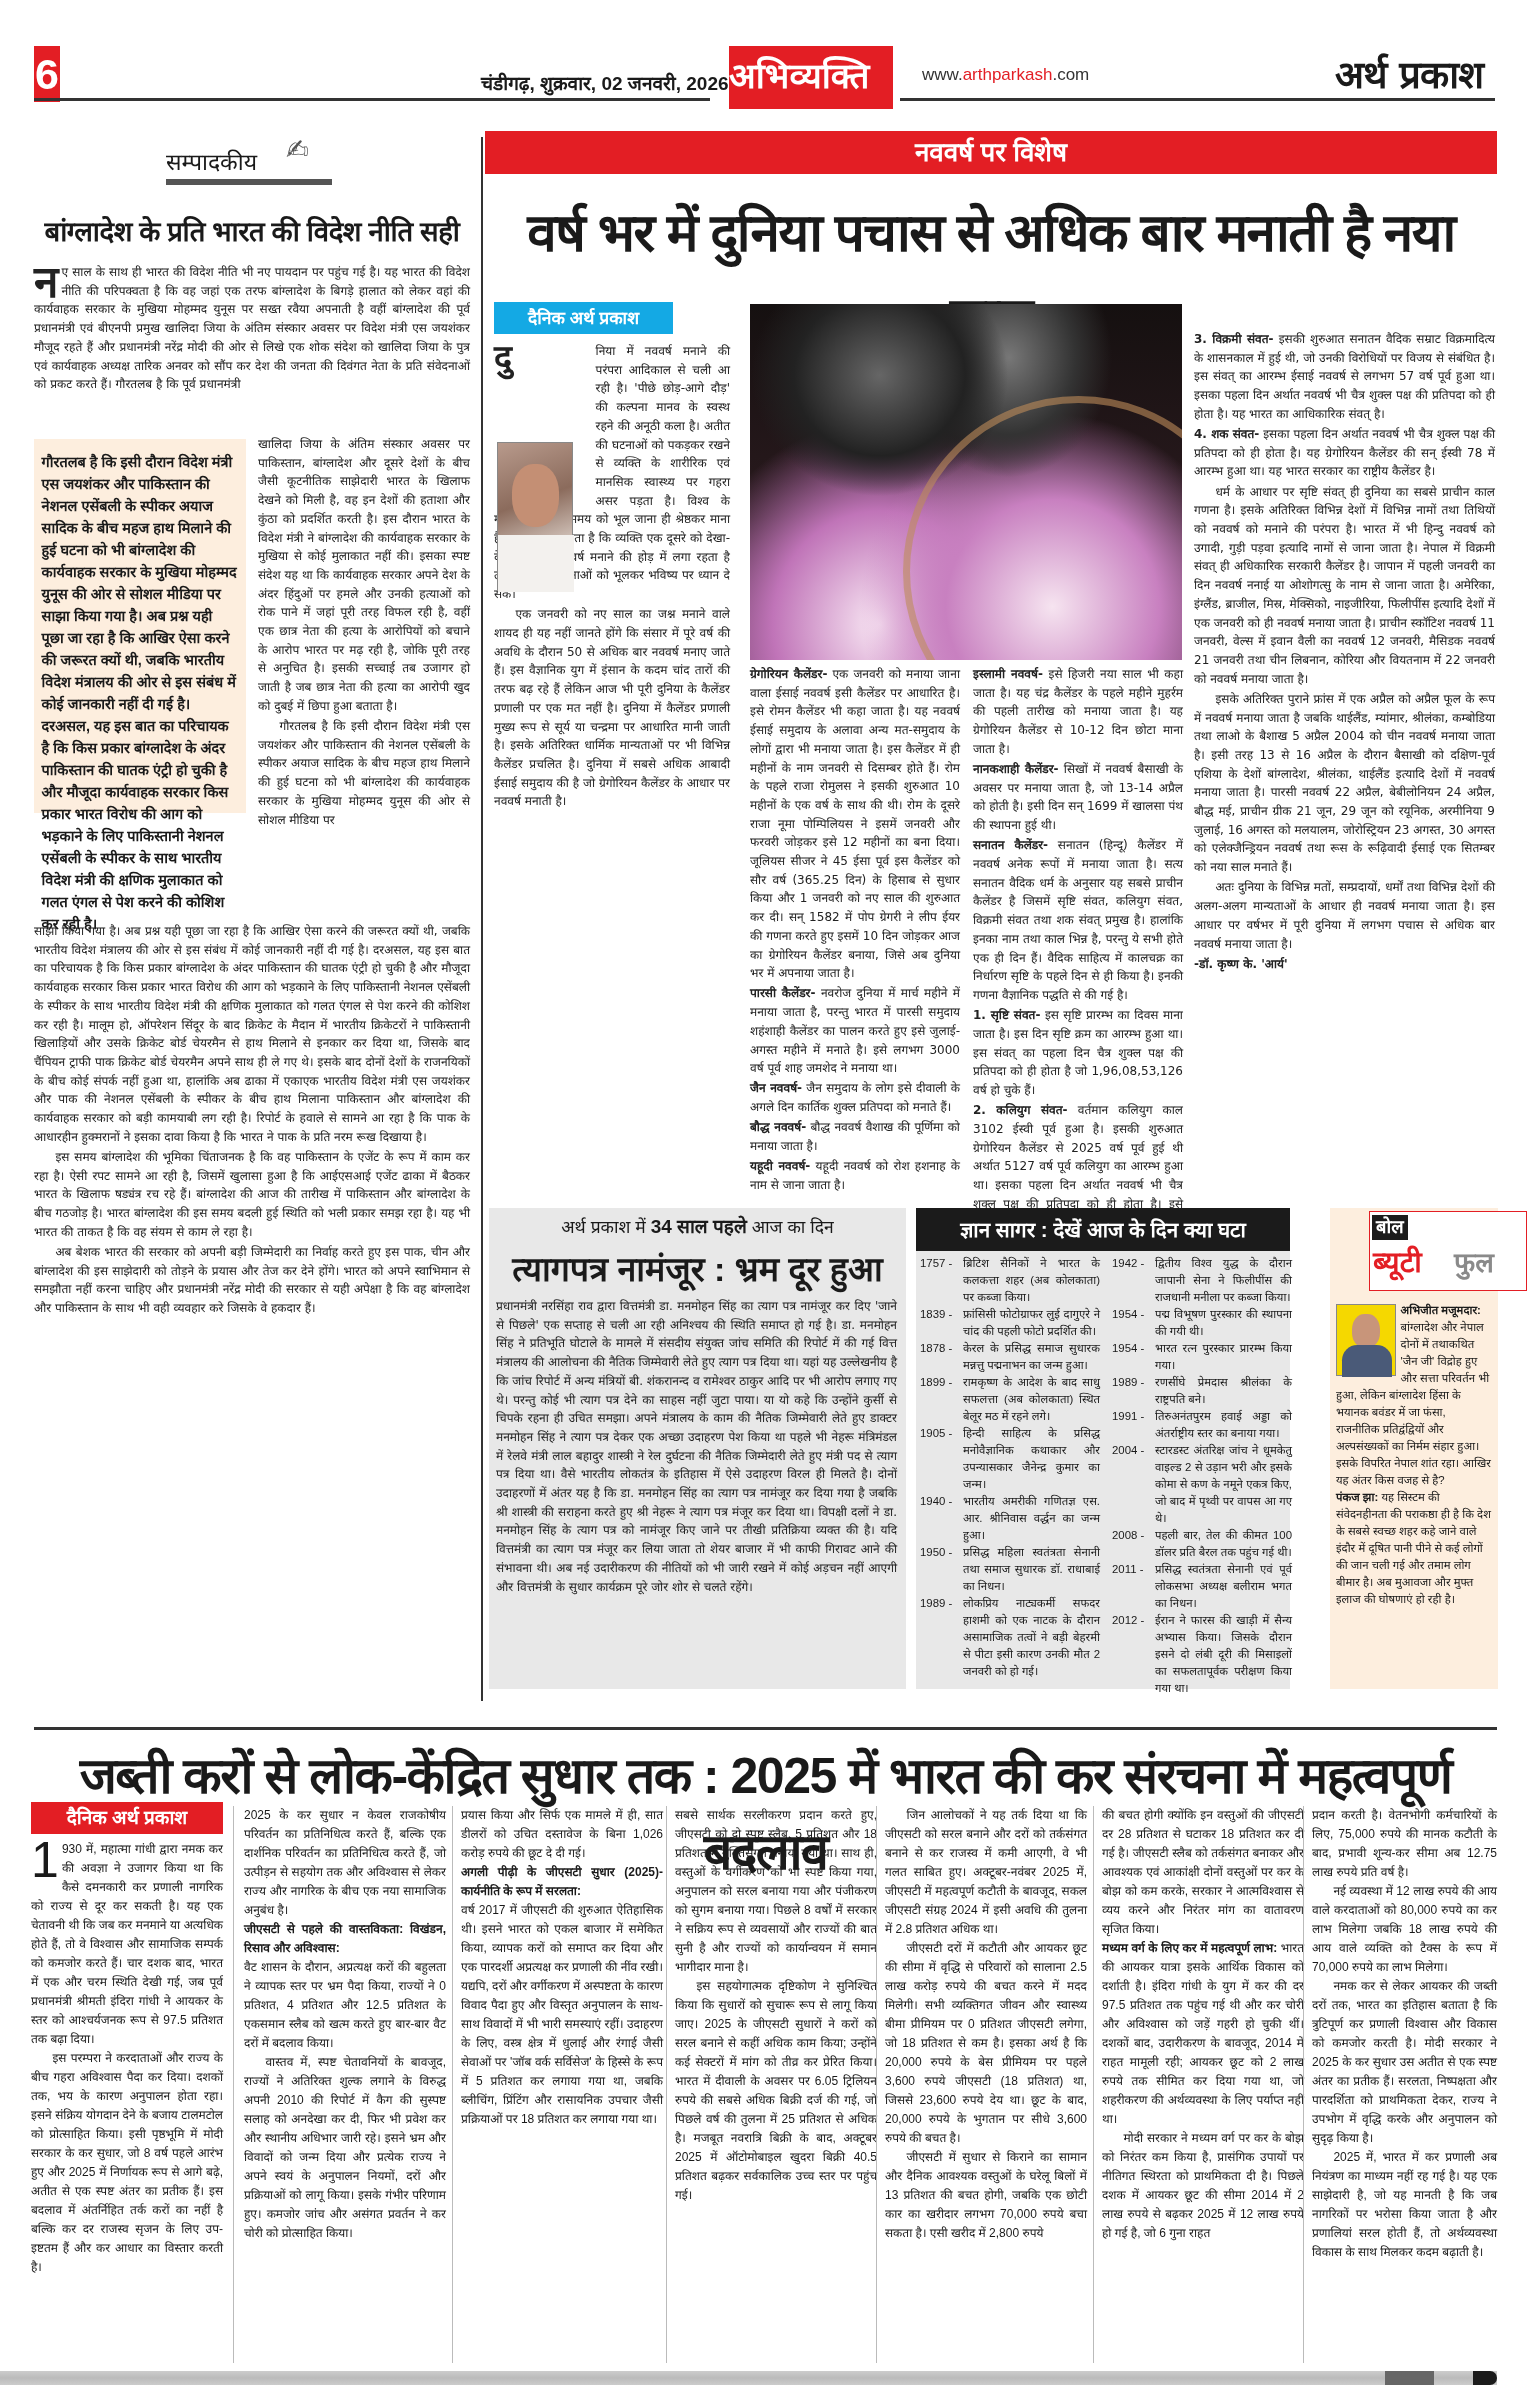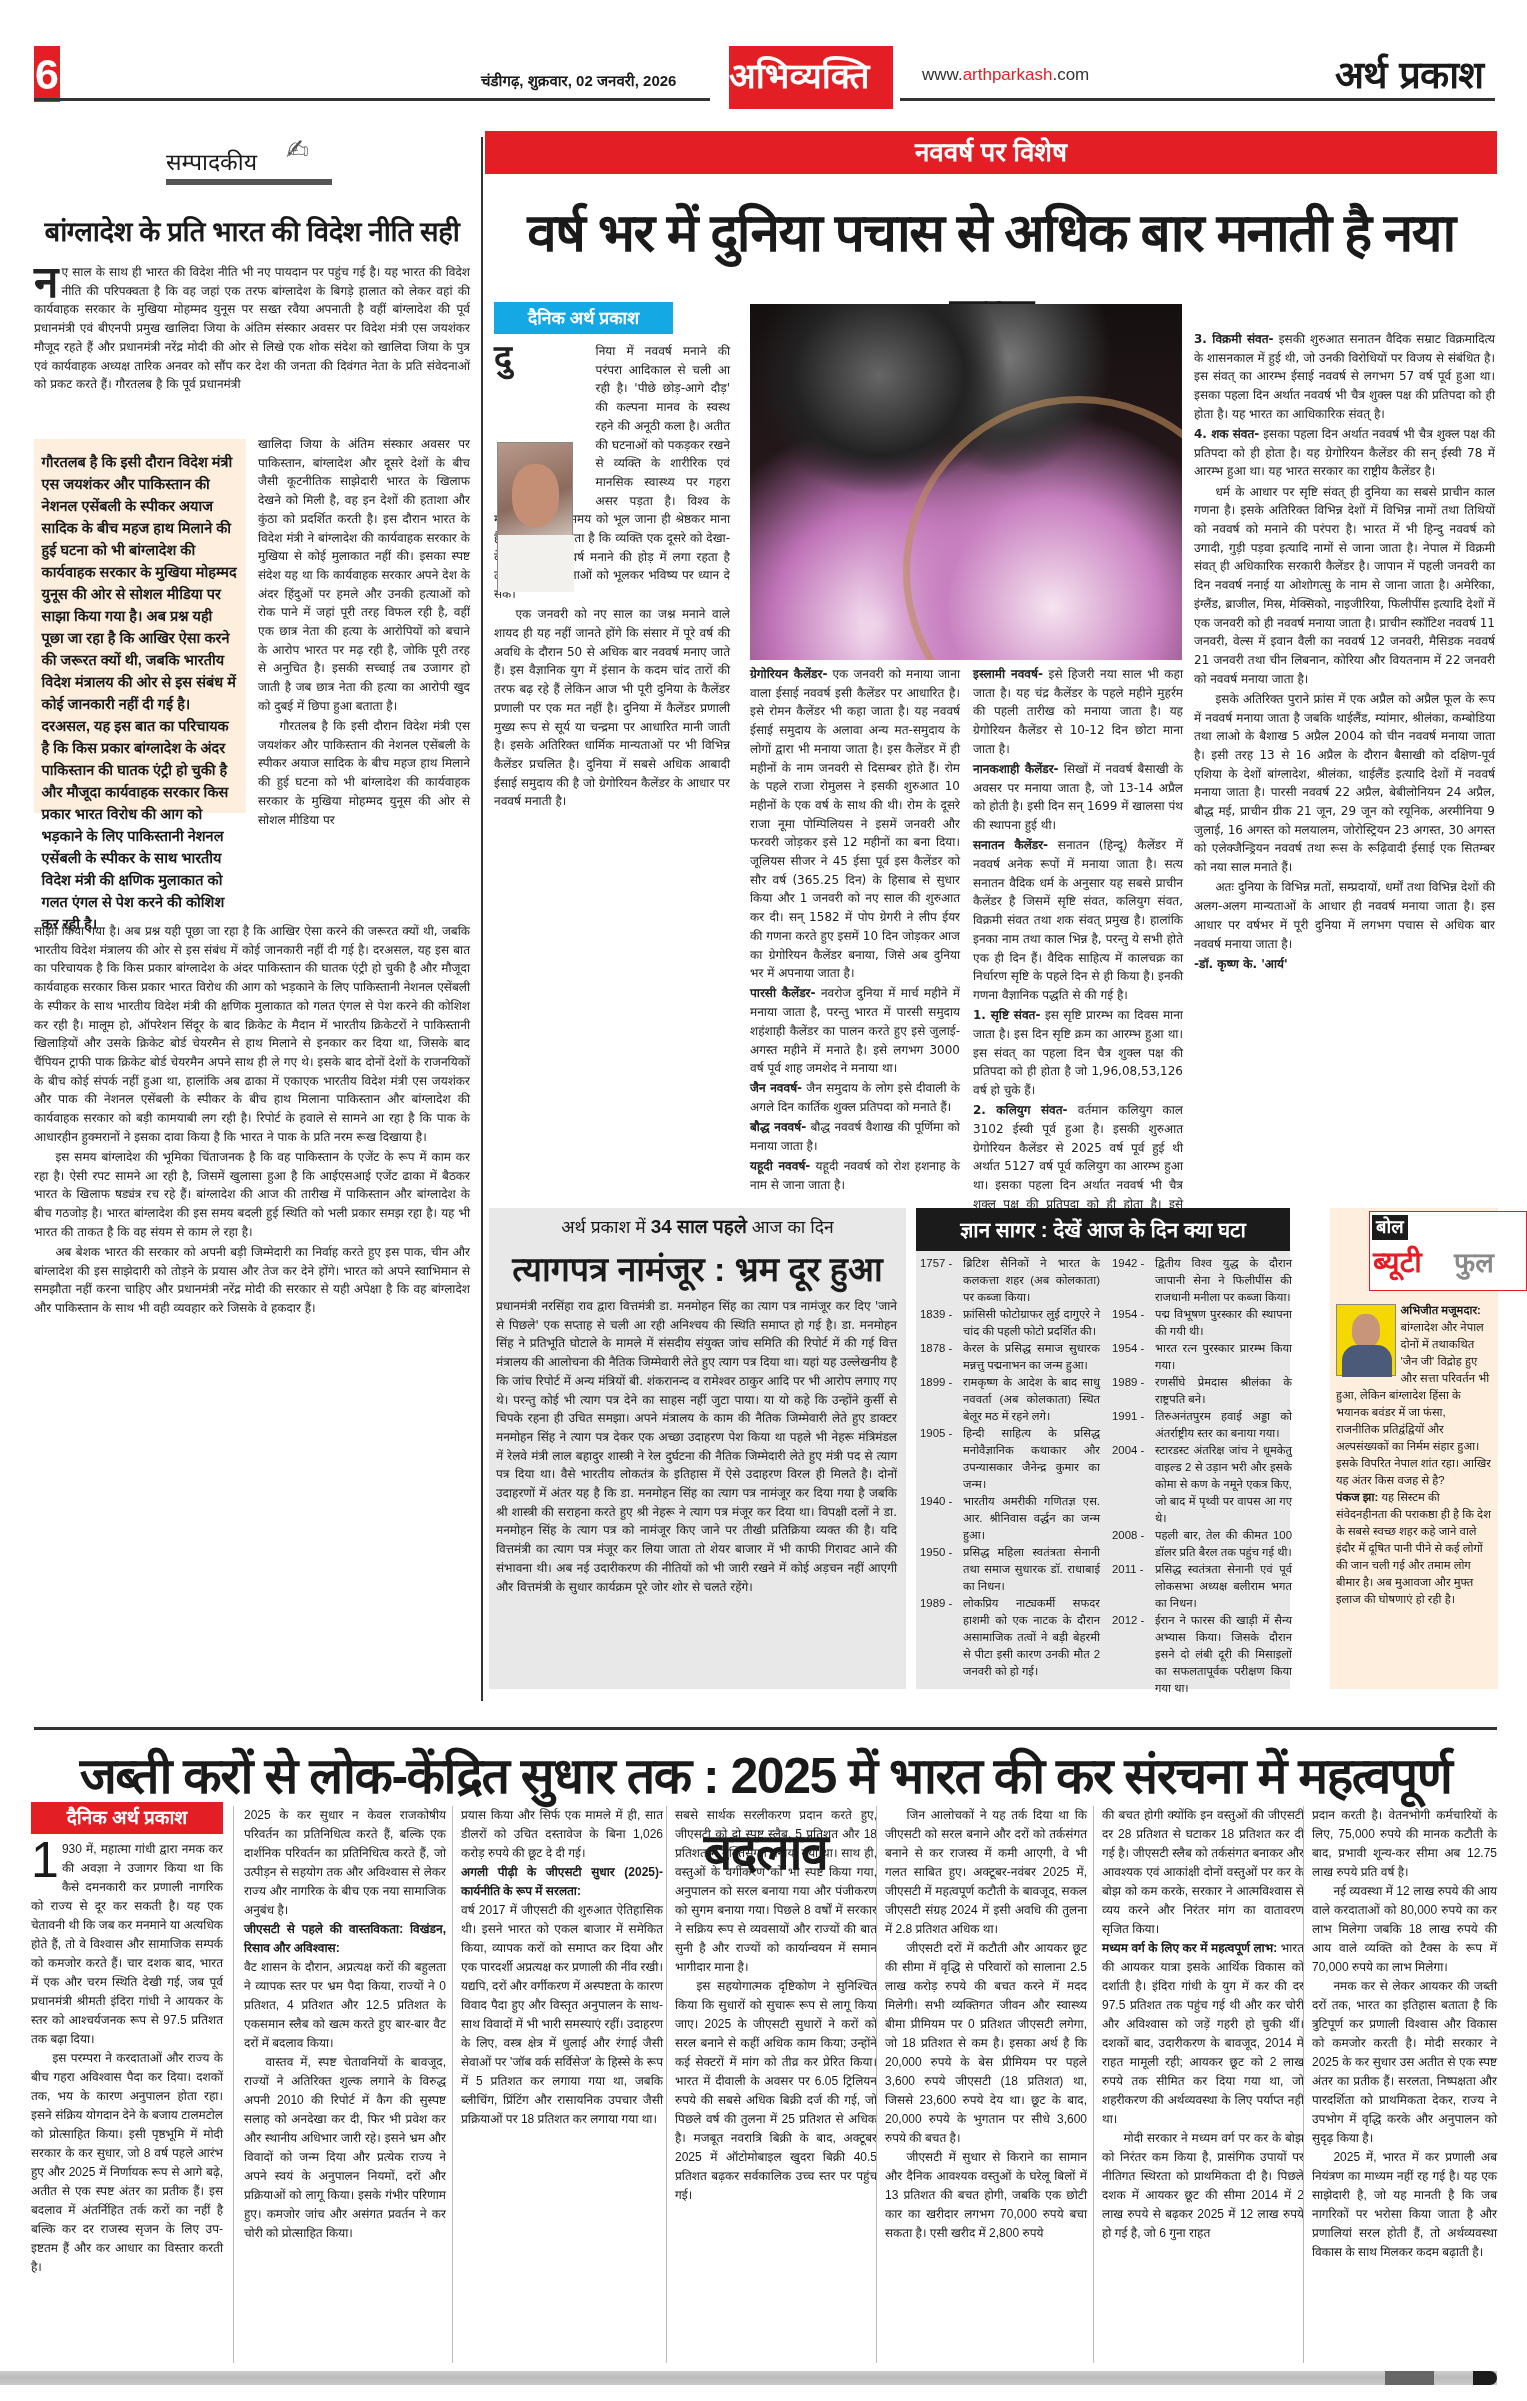--- a/index.html
+++ b/index.html
@@ -6,21 +6,21 @@
   body { width: 1527px; height: 2401px; background: #fff; font-family: "DejaVu Sans", sans-serif; color: #1a1a1a; position: relative; overflow: hidden; }
   .abs { position: absolute; }
   .txt { font-family: "DejaVu Sans", sans-serif; font-size: 12px; line-height: 18.7px; text-align: justify; color: #222; }
   .txt p { margin-bottom: 1.5px; }
   .txt p.ind { text-indent: 21.4px; }
 
   
   #page-num { left: 34px; top: 46px; width: 26px; height: 56px; background: #e31e24; color: #fff; font-family: "Liberation Sans", sans-serif; font-weight: bold; font-size: 43px; text-align: center; line-height: 56px; }
   #mast-line-l { left: 34px; top: 98px; width: 676px; height: 3.1px; background: #333; }
   #mast-line-r { left: 900px; top: 98px; width: 595px; height: 3.1px; background: #333; }
-  #mast-date { left: 481px; top: 70px; font-size: 15px; font-weight: bold; font-family: "Liberation Sans", sans-serif; }
+  #mast-date { left: 481px; top: 70px; font-size: 19px; font-weight: bold; font-family: "Liberation Sans", sans-serif; }
   #mast-section { left: 729px; top: 46px; width: 164px; height: 63px; background: #e31e24; color: #fff; font-size: 35px; font-weight: bold; text-align: left; line-height: 61px; }
   #mast-url { left: 922px; top: 65px; font-size: 17px; font-family: "Liberation Sans", sans-serif; color: #333; }
   #mast-url .r { color: #e31e24; }
   #mast-logo { left: 1335px; top: 47px; font-size: 38px; font-weight: bold; letter-spacing: -0.8px; }
 
   
   #ed-badge { left: 166px; top: 145px; font-size: 23px; font-family: "DejaVu Serif", serif; }
   #ed-badge-bar { left: 166px; top: 179px; width: 166px; height: 6.1px; background: #555; }
   #ed-pen { left: 286px; top: 133px; font-size: 27.5px; color: #555; }
   #ed-title { left: 34px; top: 212px; width: 436px; font-size: 27.5px; font-weight: bold; text-align: center; font-family: "Liberation Sans", sans-serif; letter-spacing: -0.4px; }
@@ -174,21 +174,21 @@
     <div class="gs-item">
       <span class="gs-year">1839 -</span>
       <span class="gs-text">फ्रांसिसी फोटोग्राफर लुई दागुएरे ने चांद की पहली फोटो प्रदर्शित की।</span>
     </div>
     <div class="gs-item">
       <span class="gs-year">1878 -</span>
       <span class="gs-text">केरल के प्रसिद्ध समाज सुधारक मन्नत्तु पद्मनाभन का जन्म हुआ।</span>
     </div>
     <div class="gs-item">
       <span class="gs-year">1899 -</span>
-      <span class="gs-text">रामकृष्ण के आदेश के बाद साधु नववर्ता (अब कोलकाता) स्थित बेलूर मठ में रहने लगे।</span>
+      <span class="gs-text">रामकृष्ण के आदेश के बाद साधु सफलत्ता (अब कोलकाता) स्थित बेलूर मठ में रहने लगे।</span>
     </div>
     <div class="gs-item">
       <span class="gs-year">1905 -</span>
       <span class="gs-text">हिन्दी साहित्य के प्रसिद्ध मनोवैज्ञानिक कथाकार और उपन्यासकार जैनेन्द्र कुमार का जन्म।</span>
     </div>
     <div class="gs-item">
       <span class="gs-year">1940 -</span>
       <span class="gs-text">भारतीय अमरीकी गणितज्ञ एस. आर. श्रीनिवास वर्द्धन का जन्म हुआ।</span>
     </div>
     <div class="gs-item">

